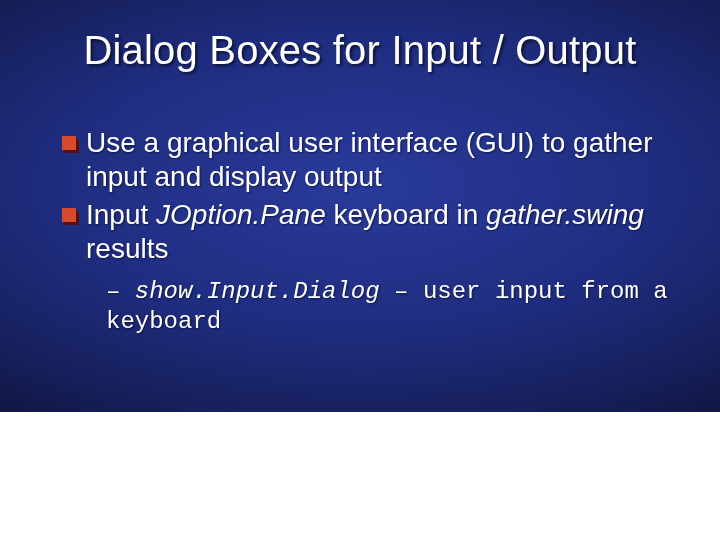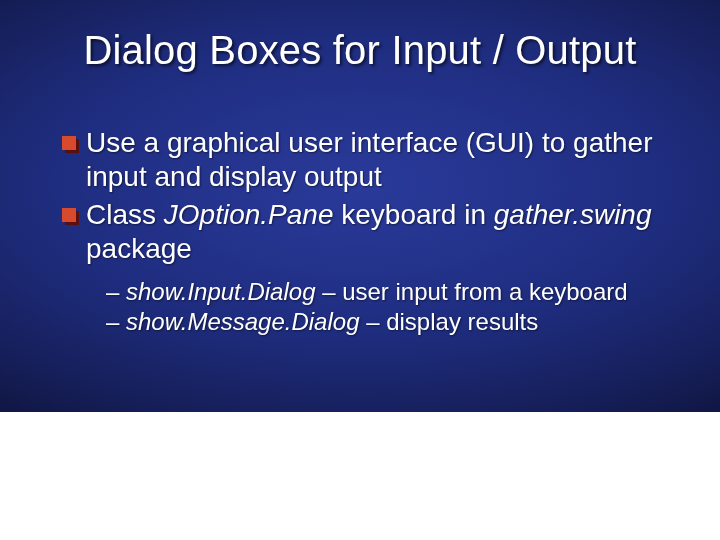--- a/index.html
+++ b/index.html
@@ -76,20 +76,21 @@
     line-height: 1.22;
     color: #ffffff;
     text-shadow: 1px 1px 2px rgba(0,0,0,0.5);
   }
   .italic {
     font-style: italic;
   }
   .sublist {
     margin-top: 10px;
     margin-left: 44px;
+    font-family: Liberation Mono, monospace;
   }
   .sub-item {
     font-size: 24px;
     line-height: 1.28;
     color: #ffffff;
     text-shadow: 1px 1px 2px rgba(0,0,0,0.5);
   }
 </style>
 </head>
 <body>
@@ -101,28 +102,25 @@
   <div class="content">
 
     <div class="bullet-item">
       <div class="bullet-box"></div>
       <div class="bullet-text">Use a graphical user interface (GUI) to gather input and display output</div>
     </div>
 
     <div class="bullet-item">
       <div class="bullet-box"></div>
       <div class="bullet-text">
-        <span>Class </span><span class="italic">JOption.Pane</span><span> keyboard in </span><span class="italic">gather.swing</span><span> package</span>
+        <span>Input </span><span class="italic">JOption.Pane</span><span> keyboard in </span><span class="italic">gather.swing</span><span> results</span>
       </div>
     </div>
 
     <div class="sublist">
       <div class="sub-item">
         <span>– </span><span class="italic">show.Input.Dialog</span><span> – </span><span>user input from a keyboard</span>
-      </div>
-      <div class="sub-item">
-        <span>– </span><span class="italic">show.Message.Dialog</span><span> – </span><span>display results</span>
       </div>
     </div>
 
   </div>
 
 </div>
 
 </body></html>

